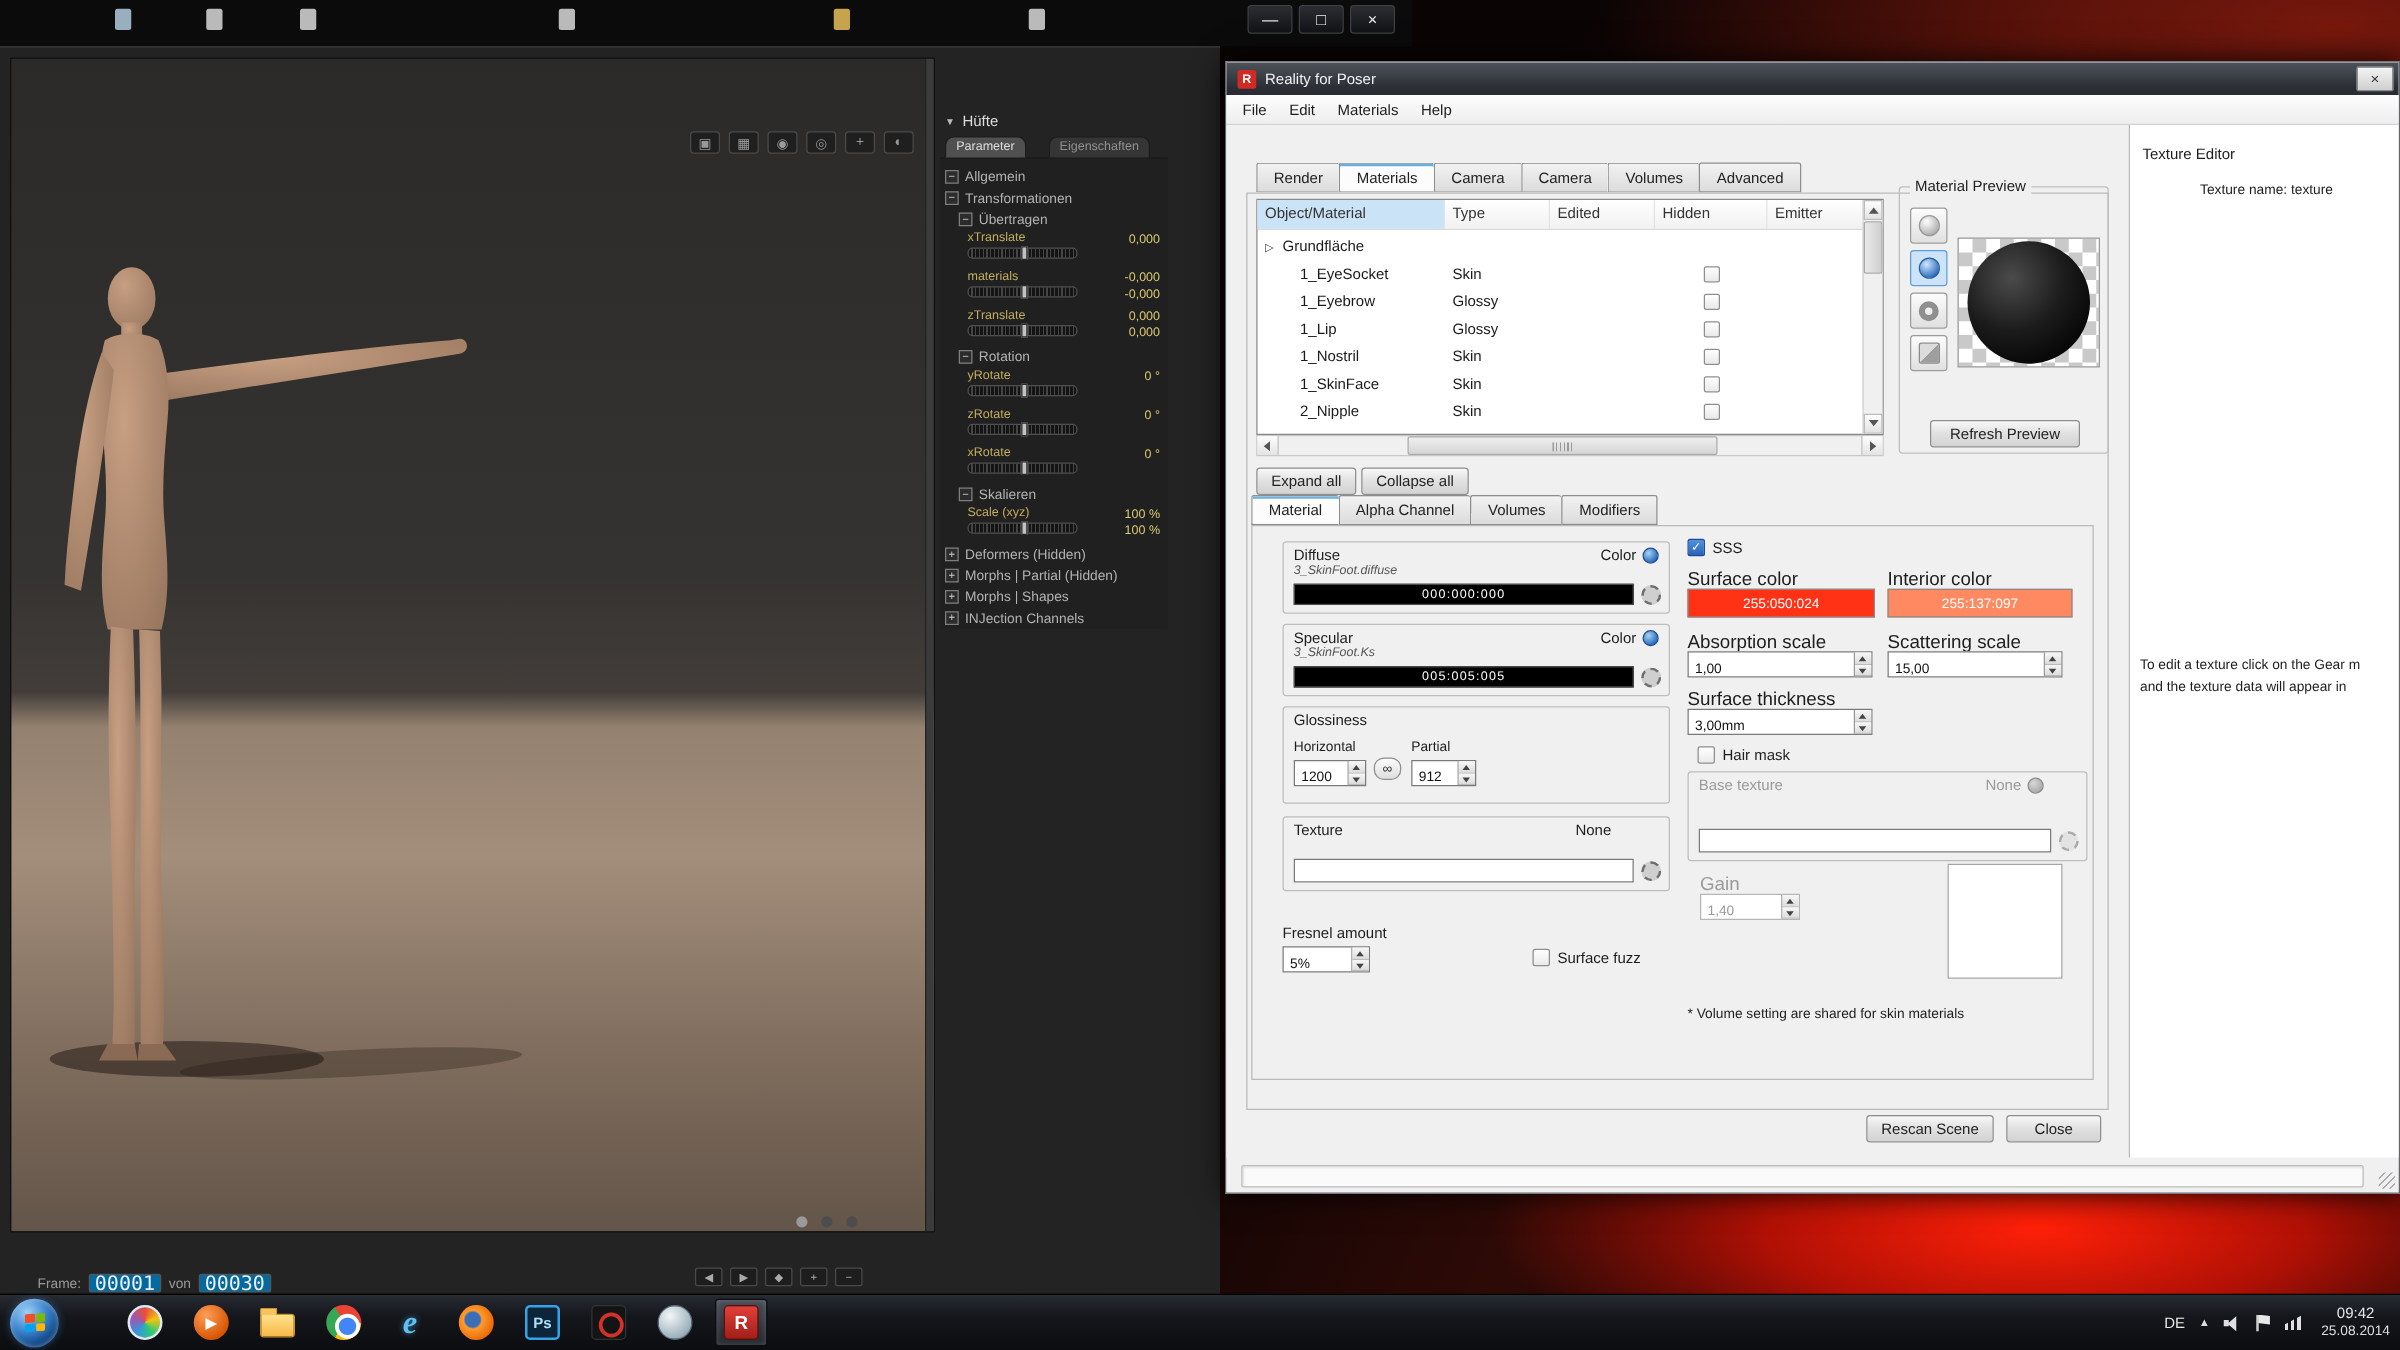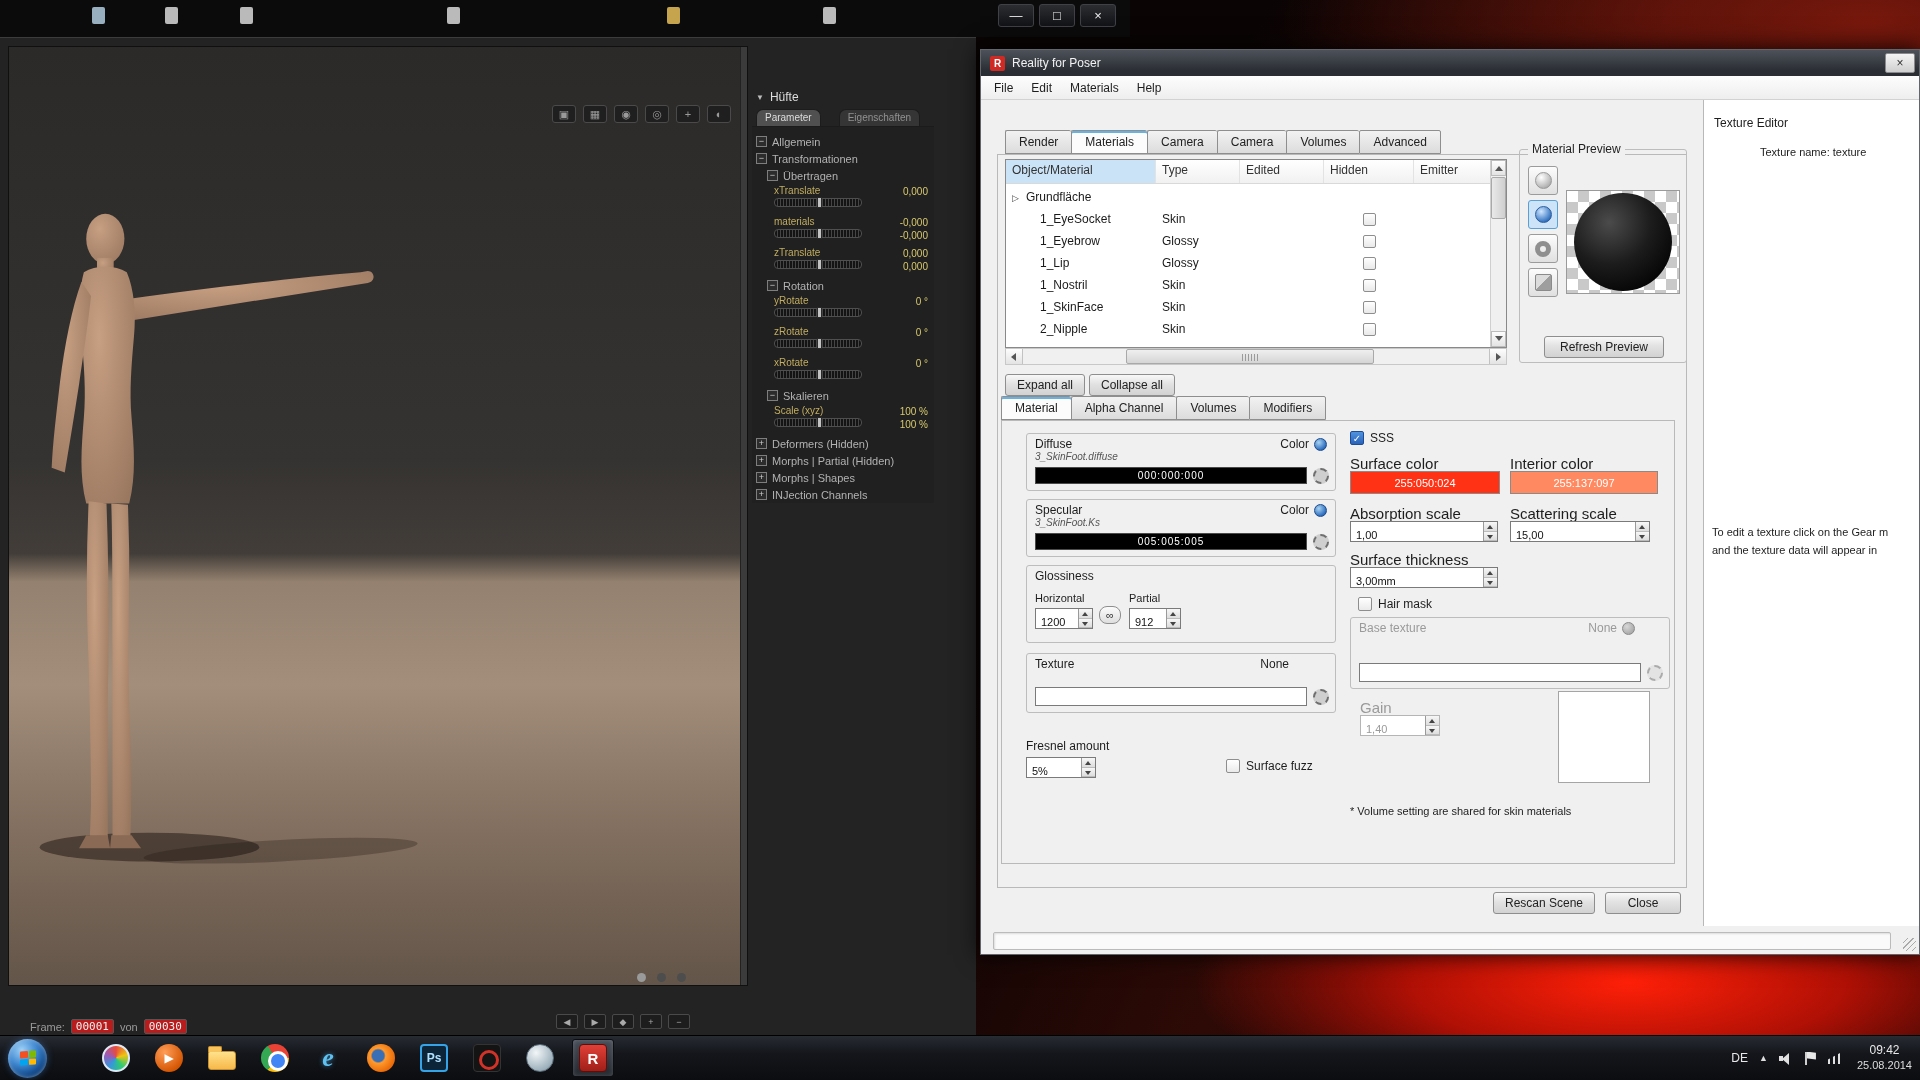--- a/index.html
+++ b/index.html
@@ -51,21 +51,21 @@
   .plabel { color:#c2ad60; font-size:10px; padding-top:1px; }
   .pdial { position:relative; width:88px; height:9px; margin-top:2px; border-radius:4px; border:1px solid #4f4f4f;
     background:repeating-linear-gradient(90deg,#141414 0 2px,#454545 2px 3px); }
   .knob { position:absolute; left:42px; top:-2px; width:5px; height:11px; background:#c2c2c2; border:1px solid #2a2a2a; }
   .pvals { position:absolute; right:6px; top:1px; text-align:right; color:#d8c96e; font-size:10px; line-height:13px; }
 
   .transport { position:absolute; left:556px; top:976px; display:flex; gap:6px; }
   .tbtn { width:22px; height:15px; background:#1d1d1d; border:1px solid #4a4a4a; border-radius:2px; color:#aaa;
     font-size:9px; display:flex; align-items:center; justify-content:center; }
   .framebar { position:absolute; left:30px; top:981px; display:flex; align-items:center; gap:6px; color:#9a9a9a; font-size:11px; }
-  .fval { font-family:"DejaVu Sans Mono",monospace; font-size:11px; color:#f0f0f0; background:#b91c1c;
+  .fval { font-family:"DejaVu Sans Mono",monospace; font-size:16px; color:#f0f0f0; background:#0369a1;
     border:1px solid #555; padding:0 4px; height:15px; line-height:13px; border-radius:2px; }
 
   
   .reality { position:absolute; left:980px; top:49px; width:940px; height:906px; background:#f0f0f0;
     border:1px solid #62666c; box-shadow:0 0 22px rgba(0,0,0,.85); overflow:hidden; }
   .r-title { position:absolute; left:0; top:0; right:0; height:26px; background:linear-gradient(#4d525a,#2a2d33 80%);
     display:flex; align-items:center; gap:7px; padding-left:9px; color:#f2f2f2; font-size:12px; }
   .r-logo { width:15px; height:15px; background:#cf2b24; border-radius:2px; color:#fff; font-size:10px; font-weight:bold;
     display:flex; align-items:center; justify-content:center; }
   .r-close { position:absolute; right:4px; top:3px; width:30px; height:20px; background:linear-gradient(#f4f4f4,#cfcfcf);

